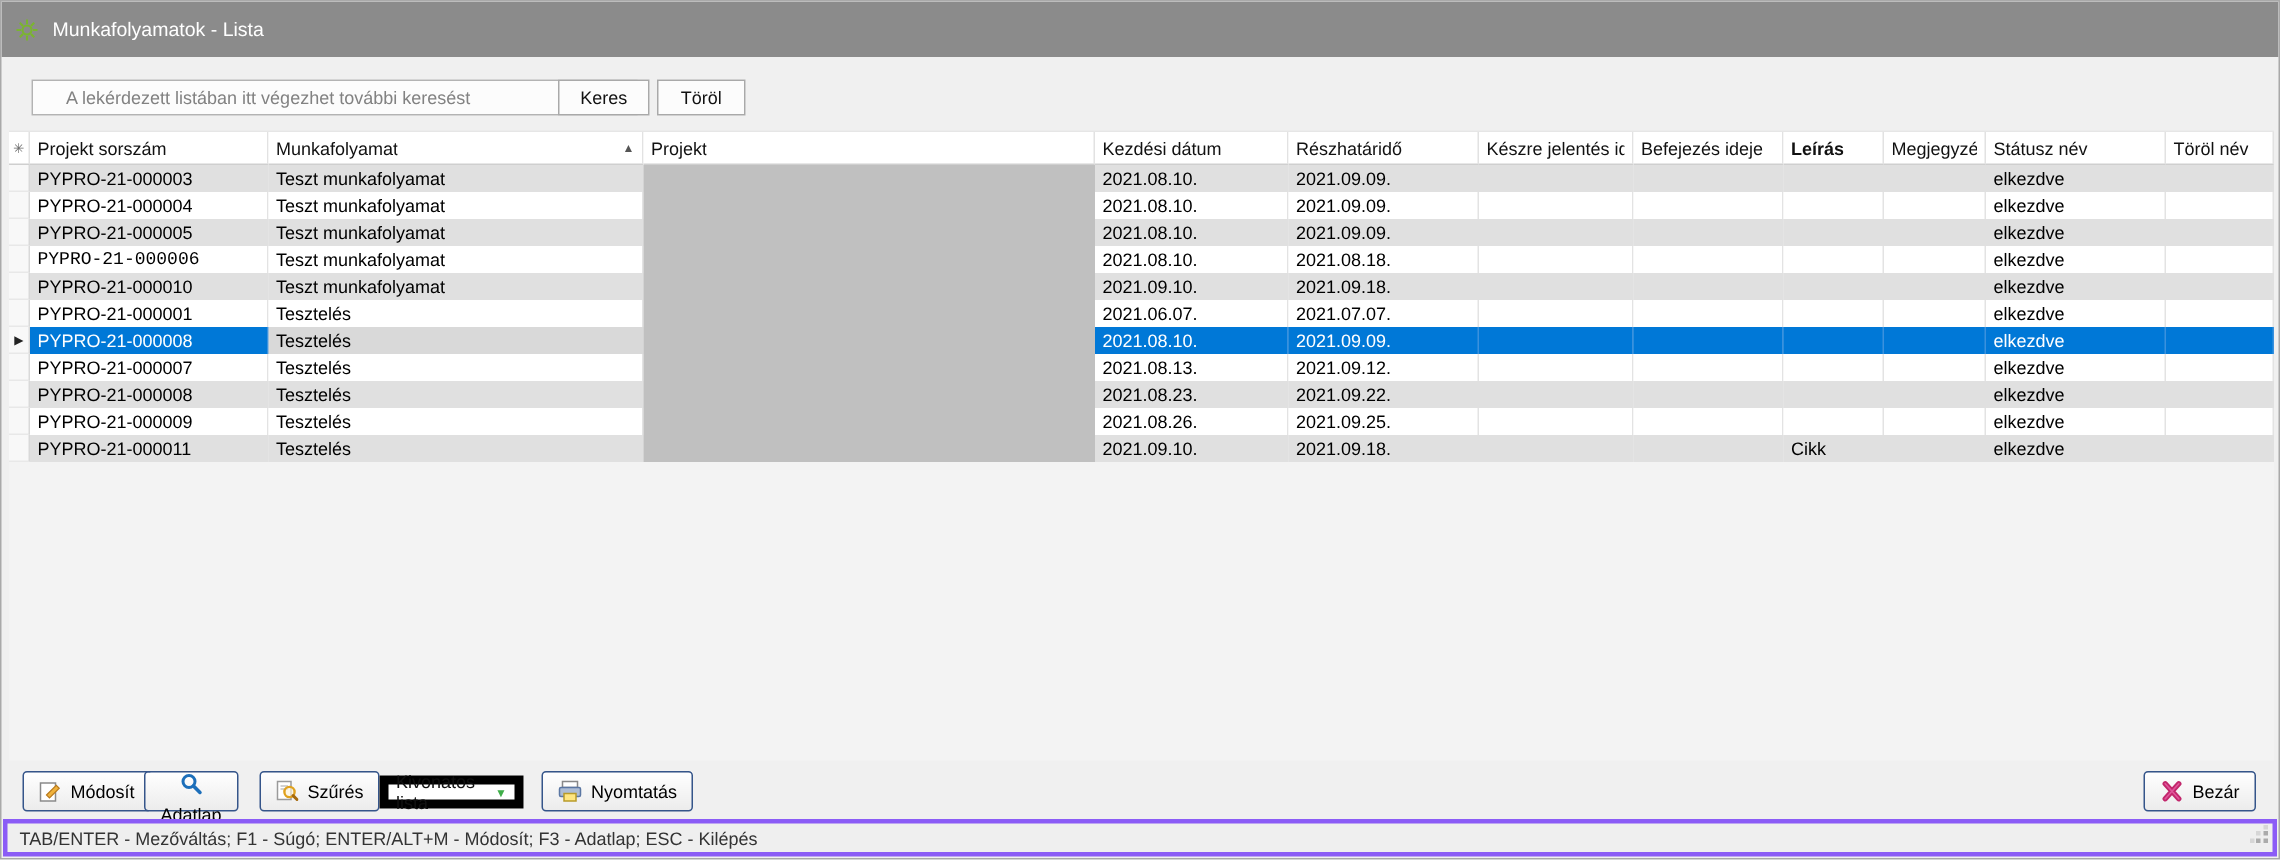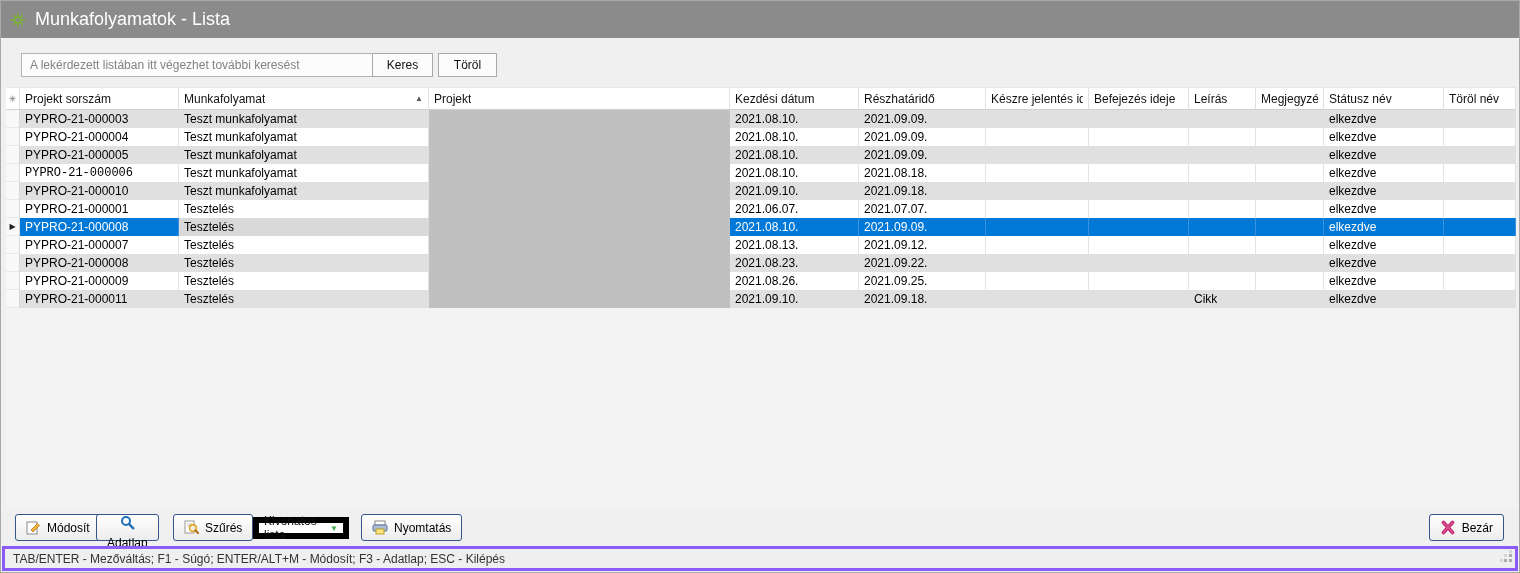--- a/index.html
+++ b/index.html
@@ -5,24 +5,24 @@
   html,body { margin:0; padding:0; background:#d9d9d9; }
   * { box-sizing:border-box; }
   .window {
     position:relative; width:1520px; height:573px; background:#f0f0f0;
     border:1px solid #a9a9a9; overflow:hidden;
     font-family:"Liberation Sans", sans-serif; -webkit-font-smoothing:antialiased;
   }
   
   .titlebar { position:absolute; left:0; top:0; right:0; height:37px; background:#8b8b8b;
     display:flex; align-items:center; padding-left:9px; gap:9px; }
-  .titlebar .title { color:#ffffff; font-size:18px; }
+  .titlebar .title { color:#ffffff; font-size:13px; }
   
   .search-input { position:absolute; left:20px; top:52px; width:404px; height:24px;
-    border:1px solid #b3b3b3; background:#fcfcfc; padding:0 8px; font-size:12px;
+    border:1px solid #b3b3b3; background:#fcfcfc; padding:0 22px; font-size:12px;
     color:#444; font-family:"Liberation Sans", sans-serif; outline:none; }
   .search-input::placeholder { color:#828282; opacity:1; }
   .qbtn { position:absolute; top:52px; height:24px; background:#fcfcfc; border:1px solid #a9a9a9;
     font-size:12px; color:#111; font-family:"Liberation Sans", sans-serif; cursor:default; }
   .qbtn.keres { left:371px; width:61px; }
   .qbtn.torol { left:437px; width:59px; }
   
   .grid { position:absolute; left:5px; top:86px; width:1510px; height:420px;
     background:#f3f3f3; border-top:1px solid #e6e6e6; overflow:hidden; }
   .thead { display:flex; height:22px; }
@@ -110,21 +110,21 @@
         </div>
         <div class="hcell" style="width: 127px;">
           <span class="hlabel">Részhatáridő</span>
         </div>
         <div class="hcell" style="width: 103px;">
           <span class="hlabel">Készre jelentés ideje</span>
         </div>
         <div class="hcell" style="width: 100px;">
           <span class="hlabel">Befejezés ideje</span>
         </div>
-        <div class="hcell" style="width: 67px;">
+        <div class="hcell" style="width: 67px; font-weight: bold;">
           <span class="hlabel">Leírás</span>
         </div>
         <div class="hcell" style="width: 68px;">
           <span class="hlabel">Megjegyzés</span>
         </div>
         <div class="hcell" style="width: 120px;">
           <span class="hlabel">Státusz név</span>
         </div>
         <div class="hcell" style="width: 72px;">
           <span class="hlabel">Töröl név</span>

